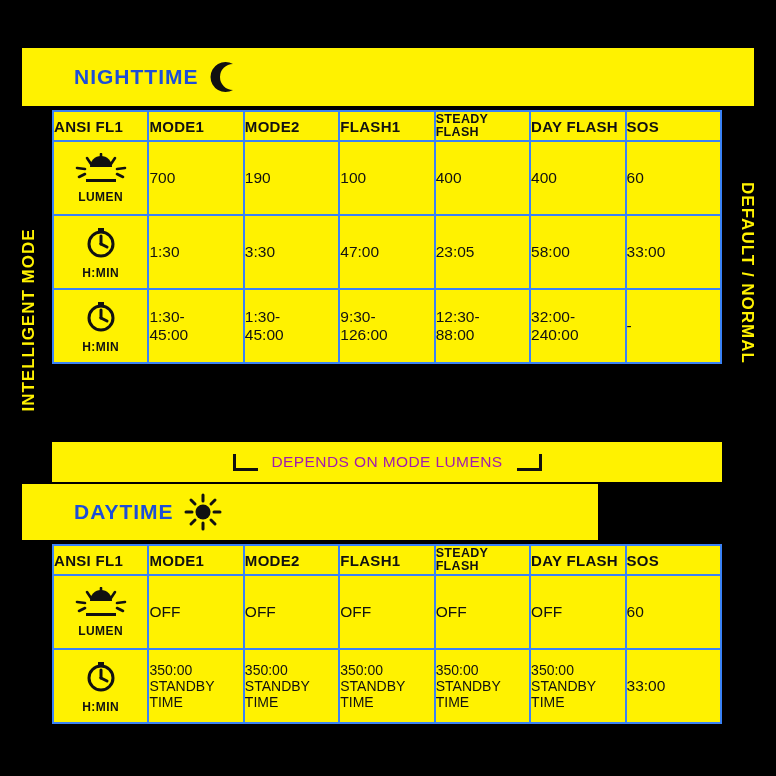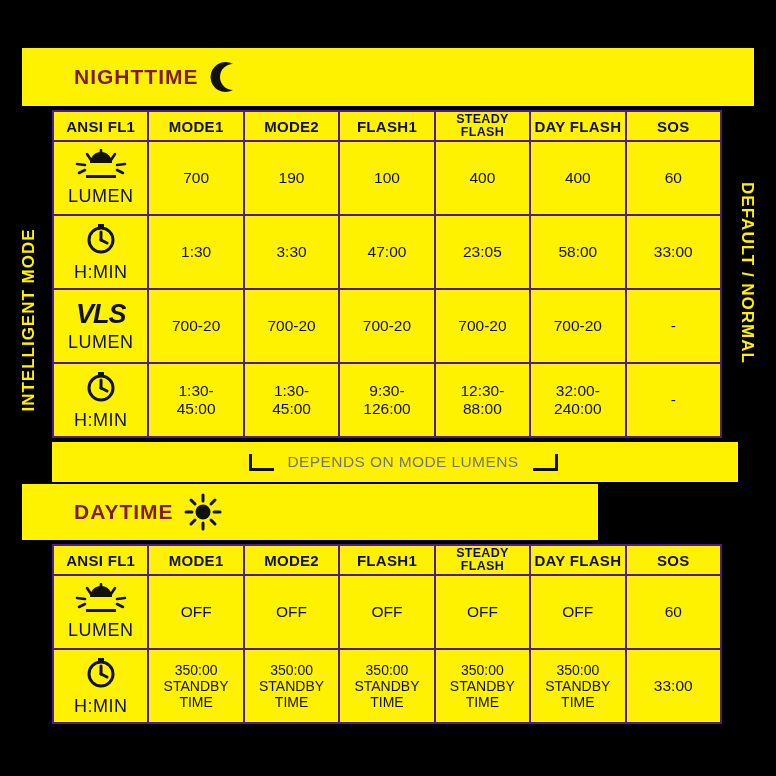--- a/index.html
+++ b/index.html
@@ -47,79 +47,78 @@
     letter-spacing:1px;
   }
 
   
   .banner{
     position:absolute;
     background:#FFF200;
     display:flex;align-items:center;
   }
   .banner .btitle{
-    font-size:21px;font-weight:bold;color:#7f1d1d;
+    font-size:21px;font-weight:bold;color:#1d4ed8;
     letter-spacing:1px;
     margin-left:52px;
   }
   .banner .bicon{margin-left:10px;display:flex;align-items:center;}
 
   #night-banner{left:22px;top:48px;width:732px;height:58px;}
   #day-banner{left:22px;top:484px;width:576px;height:56px;background:#FFF200;}
 
   
   .tbl{
     position:absolute;
     border-collapse:collapse;
     background:#FFF200;
     table-layout:fixed;
   }
   #night-table{left:52px;top:110px;width:670px;}
   #day-table{left:52px;top:544px;width:670px;}
 
   .tbl td,.tbl th{
-    border:2px solid #4c1d95;
-    text-align:center;
+    border:2px solid #3b82f6;
+    text-align:left;
     vertical-align:middle;
     color:#111;
     font-size:15px;
     padding:0;
   }
   .tbl thead th{
     font-size:15px;
     font-weight:bold;
     height:28px;
     letter-spacing:0.3px;
   }
   .tbl thead th.two-line{font-size:12.5px;line-height:1.05;}
   .tbl td.val{height:72px;font-size:15.5px;line-height:1.15;margin-left:13px;}
   .tbl td.val.small{font-size:14px;line-height:1.15;}
   .tbl td.rowhead{width:118px;height:72px;}
 
   .rowhead-inner{
     display:flex;flex-direction:column;align-items:center;justify-content:center;
     gap:2px;
   }
-  .rowhead-label{font-size:18px;font-weight:normal;letter-spacing:0.5px;}
+  .rowhead-label{font-size:12px;font-weight:bold;letter-spacing:0.5px;}
   .vls-word{
     font-size:27px;font-weight:bold;font-style:italic;letter-spacing:-1px;
     font-family:"Liberation Sans", sans-serif;
   }
 
   
   .note{
     position:absolute;
     left:52px;top:442px;width:670px;height:40px;
     background:#FFF200;
     display:flex;align-items:center;justify-content:center;
     gap:14px;
-    color:#737373;
+    color:#a21caf;
     font-size:15.5px;
     letter-spacing:0.4px;
-    padding-left:16px;
   }
   .brk{
     width:22px;height:14px;
     border-left:3px solid #111;
     border-bottom:3px solid #111;
   }
   .brk.r{border-left:none;border-right:3px solid #111;}
 </style>
 </head>
 <body>
@@ -201,34 +200,20 @@
           </div>
         </td>
         <td class="val">1:30</td>
         <td class="val">3:30</td>
         <td class="val">47:00</td>
         <td class="val">23:05</td>
         <td class="val">58:00</td>
         <td class="val">33:00</td>
       </tr>
 
-      <tr>
-        <td class="rowhead">
-          <div class="rowhead-inner">
-            <span class="vls-word">VLS</span>
-            <span class="rowhead-label">LUMEN</span>
-          </div>
-        </td>
-        <td class="val">700-20</td>
-        <td class="val">700-20</td>
-        <td class="val">700-20</td>
-        <td class="val">700-20</td>
-        <td class="val">700-20</td>
-        <td class="val">-</td>
-      </tr>
 
       <tr>
         <td class="rowhead">
           <div class="rowhead-inner">
             <span>
               <svg width="36" height="36" viewBox="0 0 36 36">
                 <circle cx="18" cy="19" r="12" fill="none" stroke="#111" stroke-width="3"></circle>
                 <line x1="18" y1="19" x2="18" y2="11" stroke="#111" stroke-width="3" stroke-linecap="round"></line>
                 <line x1="18" y1="19" x2="24" y2="22" stroke="#111" stroke-width="3" stroke-linecap="round"></line>
                 <rect x="15" y="3" width="6" height="4" fill="#111"></rect>

